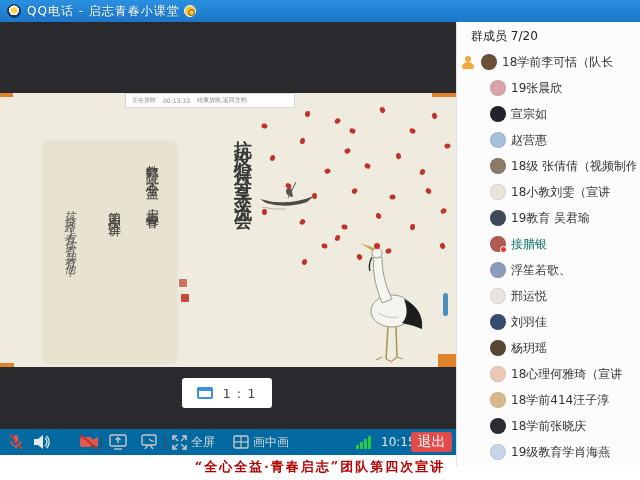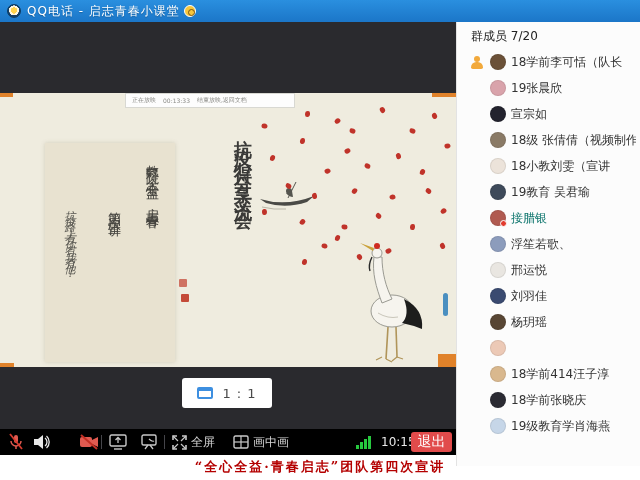--- a/index.html
+++ b/index.html
@@ -47,38 +47,38 @@
 
   .pill-scroll { position:absolute; left:443px; top:200px; width:5px; height:23px; background:#4a8fc0; border-radius:3px; }
 
   
   .ratio-btn { position:absolute; left:182px; top:356px; width:90px; height:30px; background:#ffffff;
     border-radius:3px; display:flex; align-items:center; justify-content:center; gap:9px; }
   .ratio-ico { width:16px; height:12px; border:2px solid #3d8fe0; border-top-width:4px; border-radius:2px; }
   .ratio-btn .lbl { font-size:13px; color:#4a4a4a; letter-spacing:1px; }
 
   
-  .toolbar { position:absolute; left:0; bottom:0; width:456px; height:26px; background:#000000; }
+  .toolbar { position:absolute; left:0; bottom:0; width:456px; height:26px; background:#0369a1; }
   .tb { position:absolute; top:0; height:26px; display:flex; align-items:center; }
   .tb svg { display:block; }
   .tb-label { color:#d6d6d6; font-size:12px; }
   .tdiv { position:absolute; top:6px; width:1px; height:14px; background:#45454a; }
   .sigbars { display:flex; align-items:flex-end; gap:1px; }
   .sigbars i { display:block; width:3px; background:#27c93f; }
   .time { color:#e8e8e8; font-size:12px; }
   .exit-btn { position:absolute; left:411px; top:3px; width:41px; height:20px; background:#e14b4b;
     border-radius:3px; color:#fff; font-size:14px; display:flex; align-items:center; justify-content:center; }
 
   
   .members-panel { position:absolute; left:456px; top:22px; width:184px; height:444px; background:#fcfcfc;
     border-left:1px solid #e3e3e3; }
   .mp-header { position:absolute; left:14px; top:6px; font-size:12px; color:#222; font-weight:normal; }
   .member-list { position:absolute; left:0; top:27px; width:184px; }
   .member-row { height:26px; display:flex; align-items:center; padding-left:33px; position:relative; }
-  .member-row.leader { padding-left:13px; }
+  .member-row.leader { padding-left:4px; }
   .lead-ico { width:14px; height:14px; margin-right:6px; position:relative; flex:0 0 auto; }
   .lead-ico:before { content:""; position:absolute; left:4px; top:1px; width:6px; height:6px; border-radius:50%; background:#f2a93b; }
   .lead-ico:after { content:""; position:absolute; left:1px; top:7px; width:12px; height:7px; border-radius:6px 6px 2px 2px; background:#f2a93b; }
   .avatar { width:16px; height:16px; border-radius:50%; margin-right:5px; flex:0 0 auto; position:relative; border:1px solid rgba(0,0,0,.08); }
   .avatar .badge { position:absolute; right:-2px; bottom:-2px; width:7px; height:7px; border-radius:50%; background:#e23b2e; border:1px solid #fff; }
   .mname { font-size:12px; color:#333; white-space:nowrap; overflow:hidden; max-width:125px; }
   .mname.red { color:#0f766e; }
 
   
   .caption { position:absolute; left:0; top:458px; width:640px; text-align:center; font-size:13px;
@@ -264,20 +264,24 @@
         </div>
         <div class="member-row">
           <span class="avatar" style="background: rgb(217, 163, 171);"></span>
           <span class="mname">19张晨欣</span>
         </div>
         <div class="member-row">
           <span class="avatar" style="background: rgb(35, 35, 46);"></span>
           <span class="mname">宣宗如</span>
         </div>
         <div class="member-row">
+          <span class="avatar" style="background: rgb(169, 192, 220);"></span>
+          <span class="mname">赵营惠</span>
+        </div>
+        <div class="member-row">
           <span class="avatar" style="background: rgb(138, 122, 102);"></span>
           <span class="mname">18级 张倩倩（视频制作组…</span>
         </div>
         <div class="member-row">
           <span class="avatar" style="background: rgb(236, 227, 218);"></span>
           <span class="mname">18小教刘雯（宣讲</span>
         </div>
         <div class="member-row">
           <span class="avatar" style="background: rgb(62, 74, 90);"></span>
           <span class="mname">19教育 吴君瑜</span>
@@ -299,20 +303,21 @@
         <div class="member-row">
           <span class="avatar" style="background: rgb(58, 74, 112);"></span>
           <span class="mname">刘羽佳</span>
         </div>
         <div class="member-row">
           <span class="avatar" style="background: rgb(88, 70, 52);"></span>
           <span class="mname">杨玥瑶</span>
         </div>
         <div class="member-row">
           <span class="avatar" style="background: rgb(236, 201, 182);"></span>
+          <span class="mname">18心理何雅琦（宣讲</span>
         </div>
         <div class="member-row">
           <span class="avatar" style="background: rgb(217, 184, 142);"></span>
           <span class="mname">18学前414汪子淳</span>
         </div>
         <div class="member-row">
           <span class="avatar" style="background: rgb(43, 43, 51);"></span>
           <span class="mname">18学前张晓庆</span>
         </div>
         <div class="member-row">

